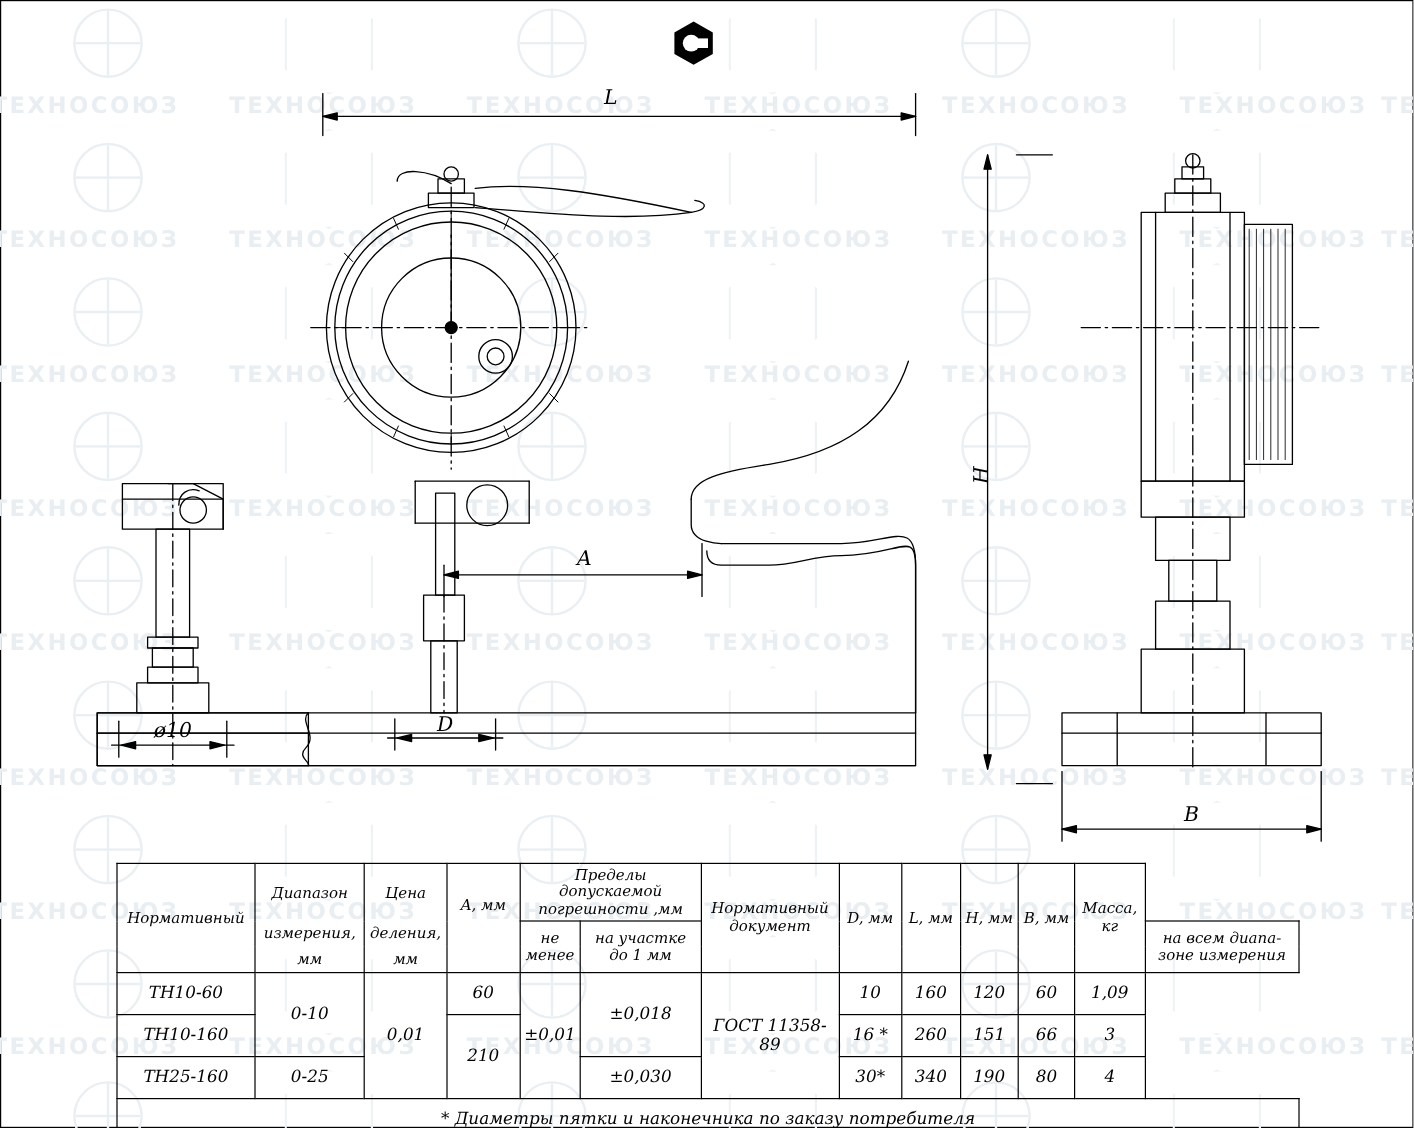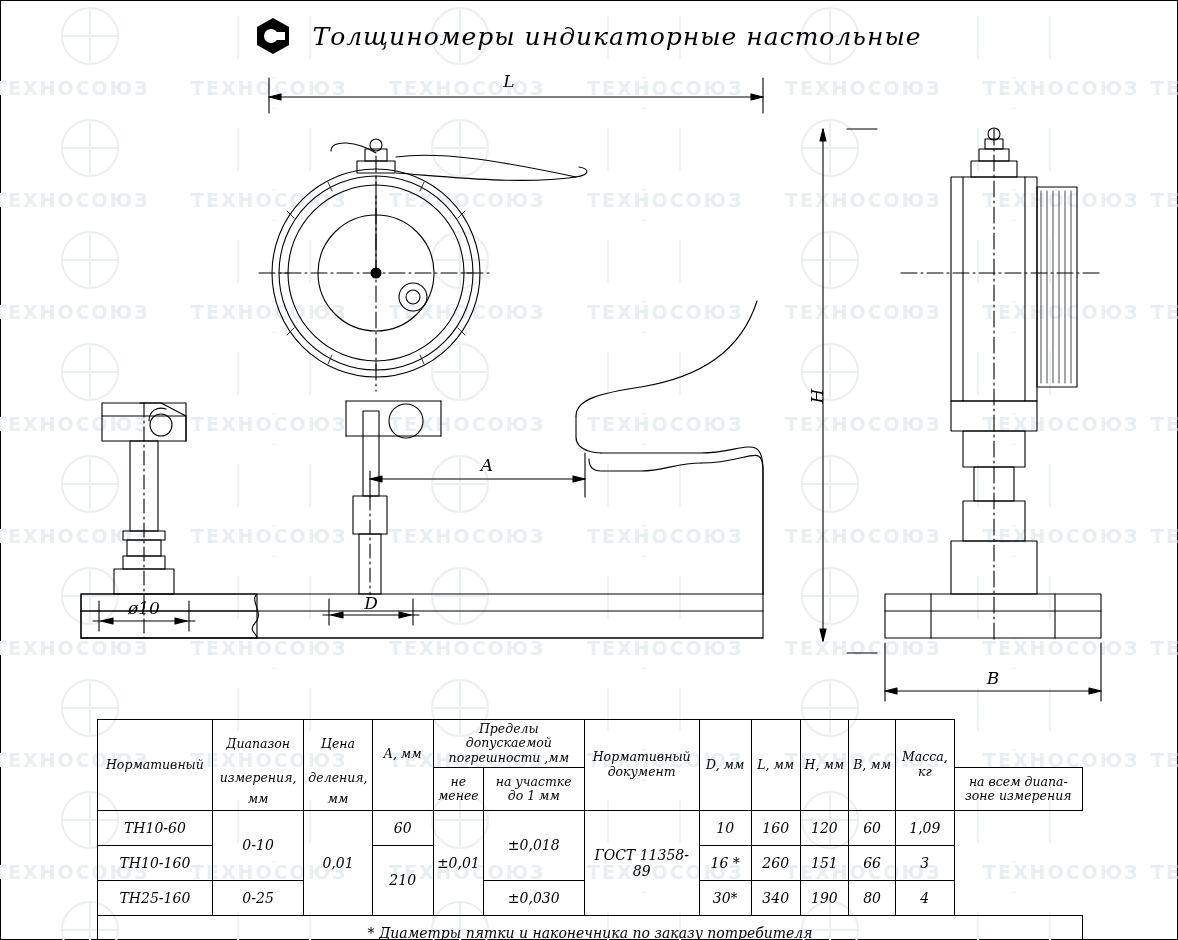--- a/index.html
+++ b/index.html
@@ -220,21 +220,21 @@
     <div class="wm-hex" style="left:976px;top:890px;"></div>
   </div>
 
   <div class="header">
     <span class="logo-mark">
       <svg viewBox="0 0 34 38" width="34" height="38">
         <polygon points="17,1 33,10 33,28 17,37 1,28 1,10" fill="#000"></polygon>
         <circle cx="15" cy="19" r="7" fill="#fff"></circle>
         <rect x="15" y="15" width="14" height="8" fill="#fff"></rect>
       </svg>
-    </span><span class="header-title">Толщиномеры индикаторные настольные</span>
+    </span>
   </div>
 
   <svg id="drawing" width="1178" height="940" viewBox="0 0 1178 940">
     <g fill="none" stroke="#000" stroke-width="1.1" stroke-linecap="round" stroke-linejoin="round">
 
       <line x1="268" y1="77" x2="268" y2="112"></line>
       <line x1="762" y1="77" x2="762" y2="112"></line>
       <line x1="268" y1="96" x2="762" y2="96"></line>
       <polygon points="268,96 280,93 280,99" fill="#000"></polygon>
       <polygon points="762,96 750,93 750,99" fill="#000"></polygon>

